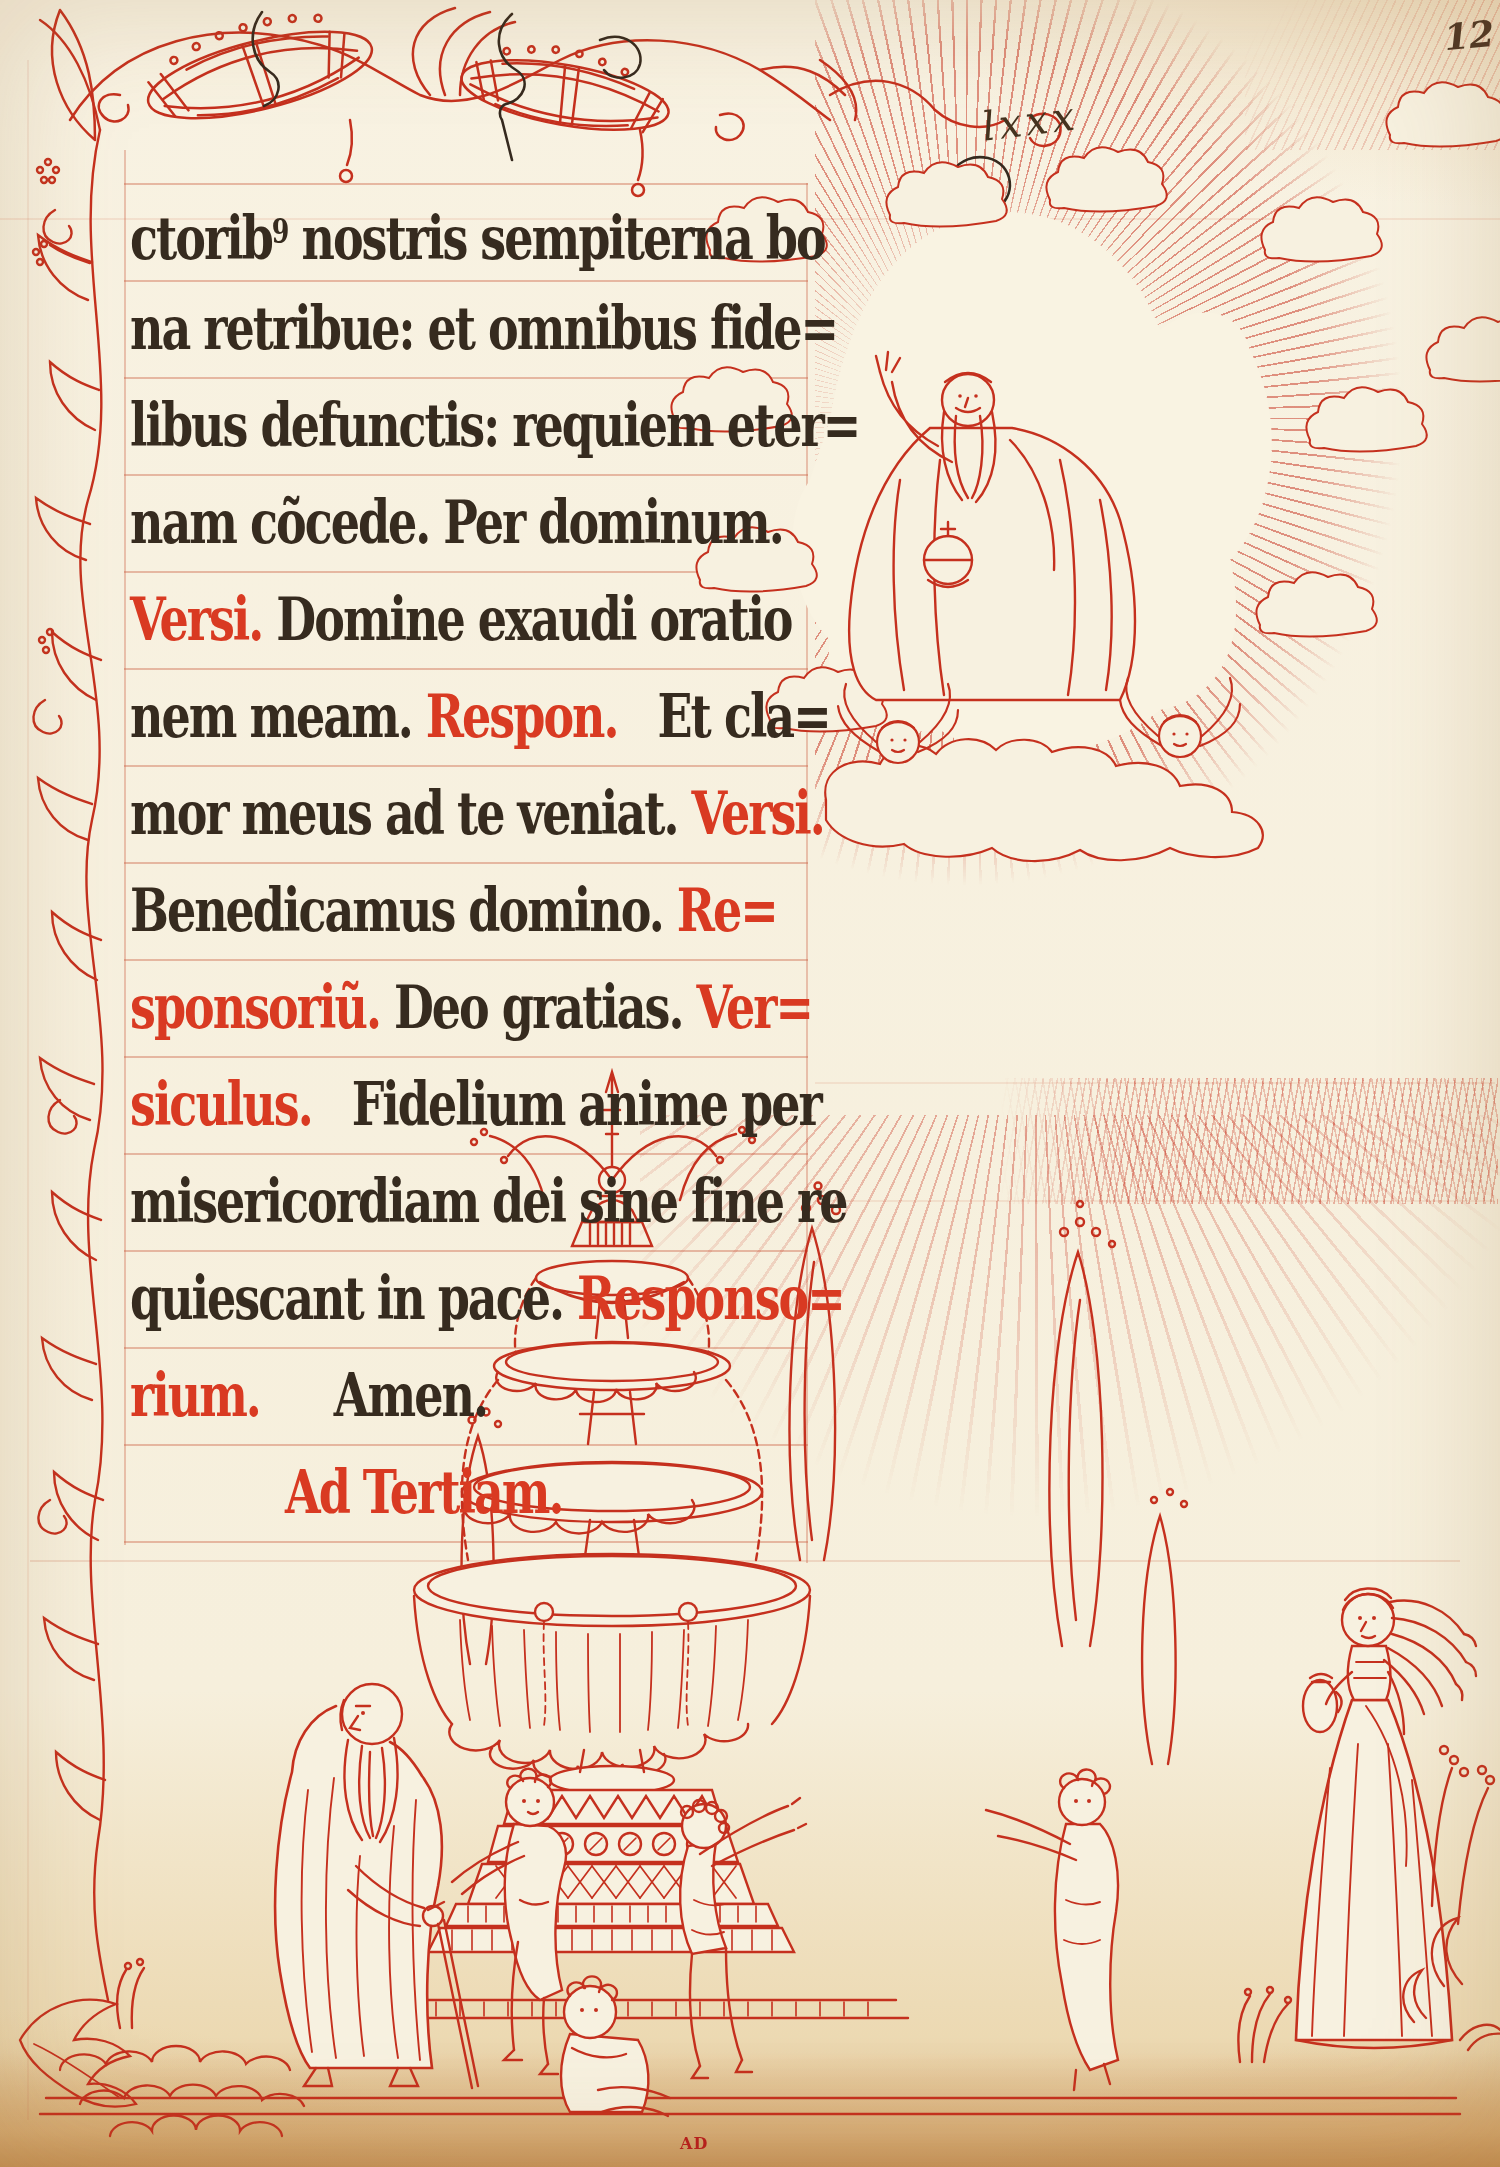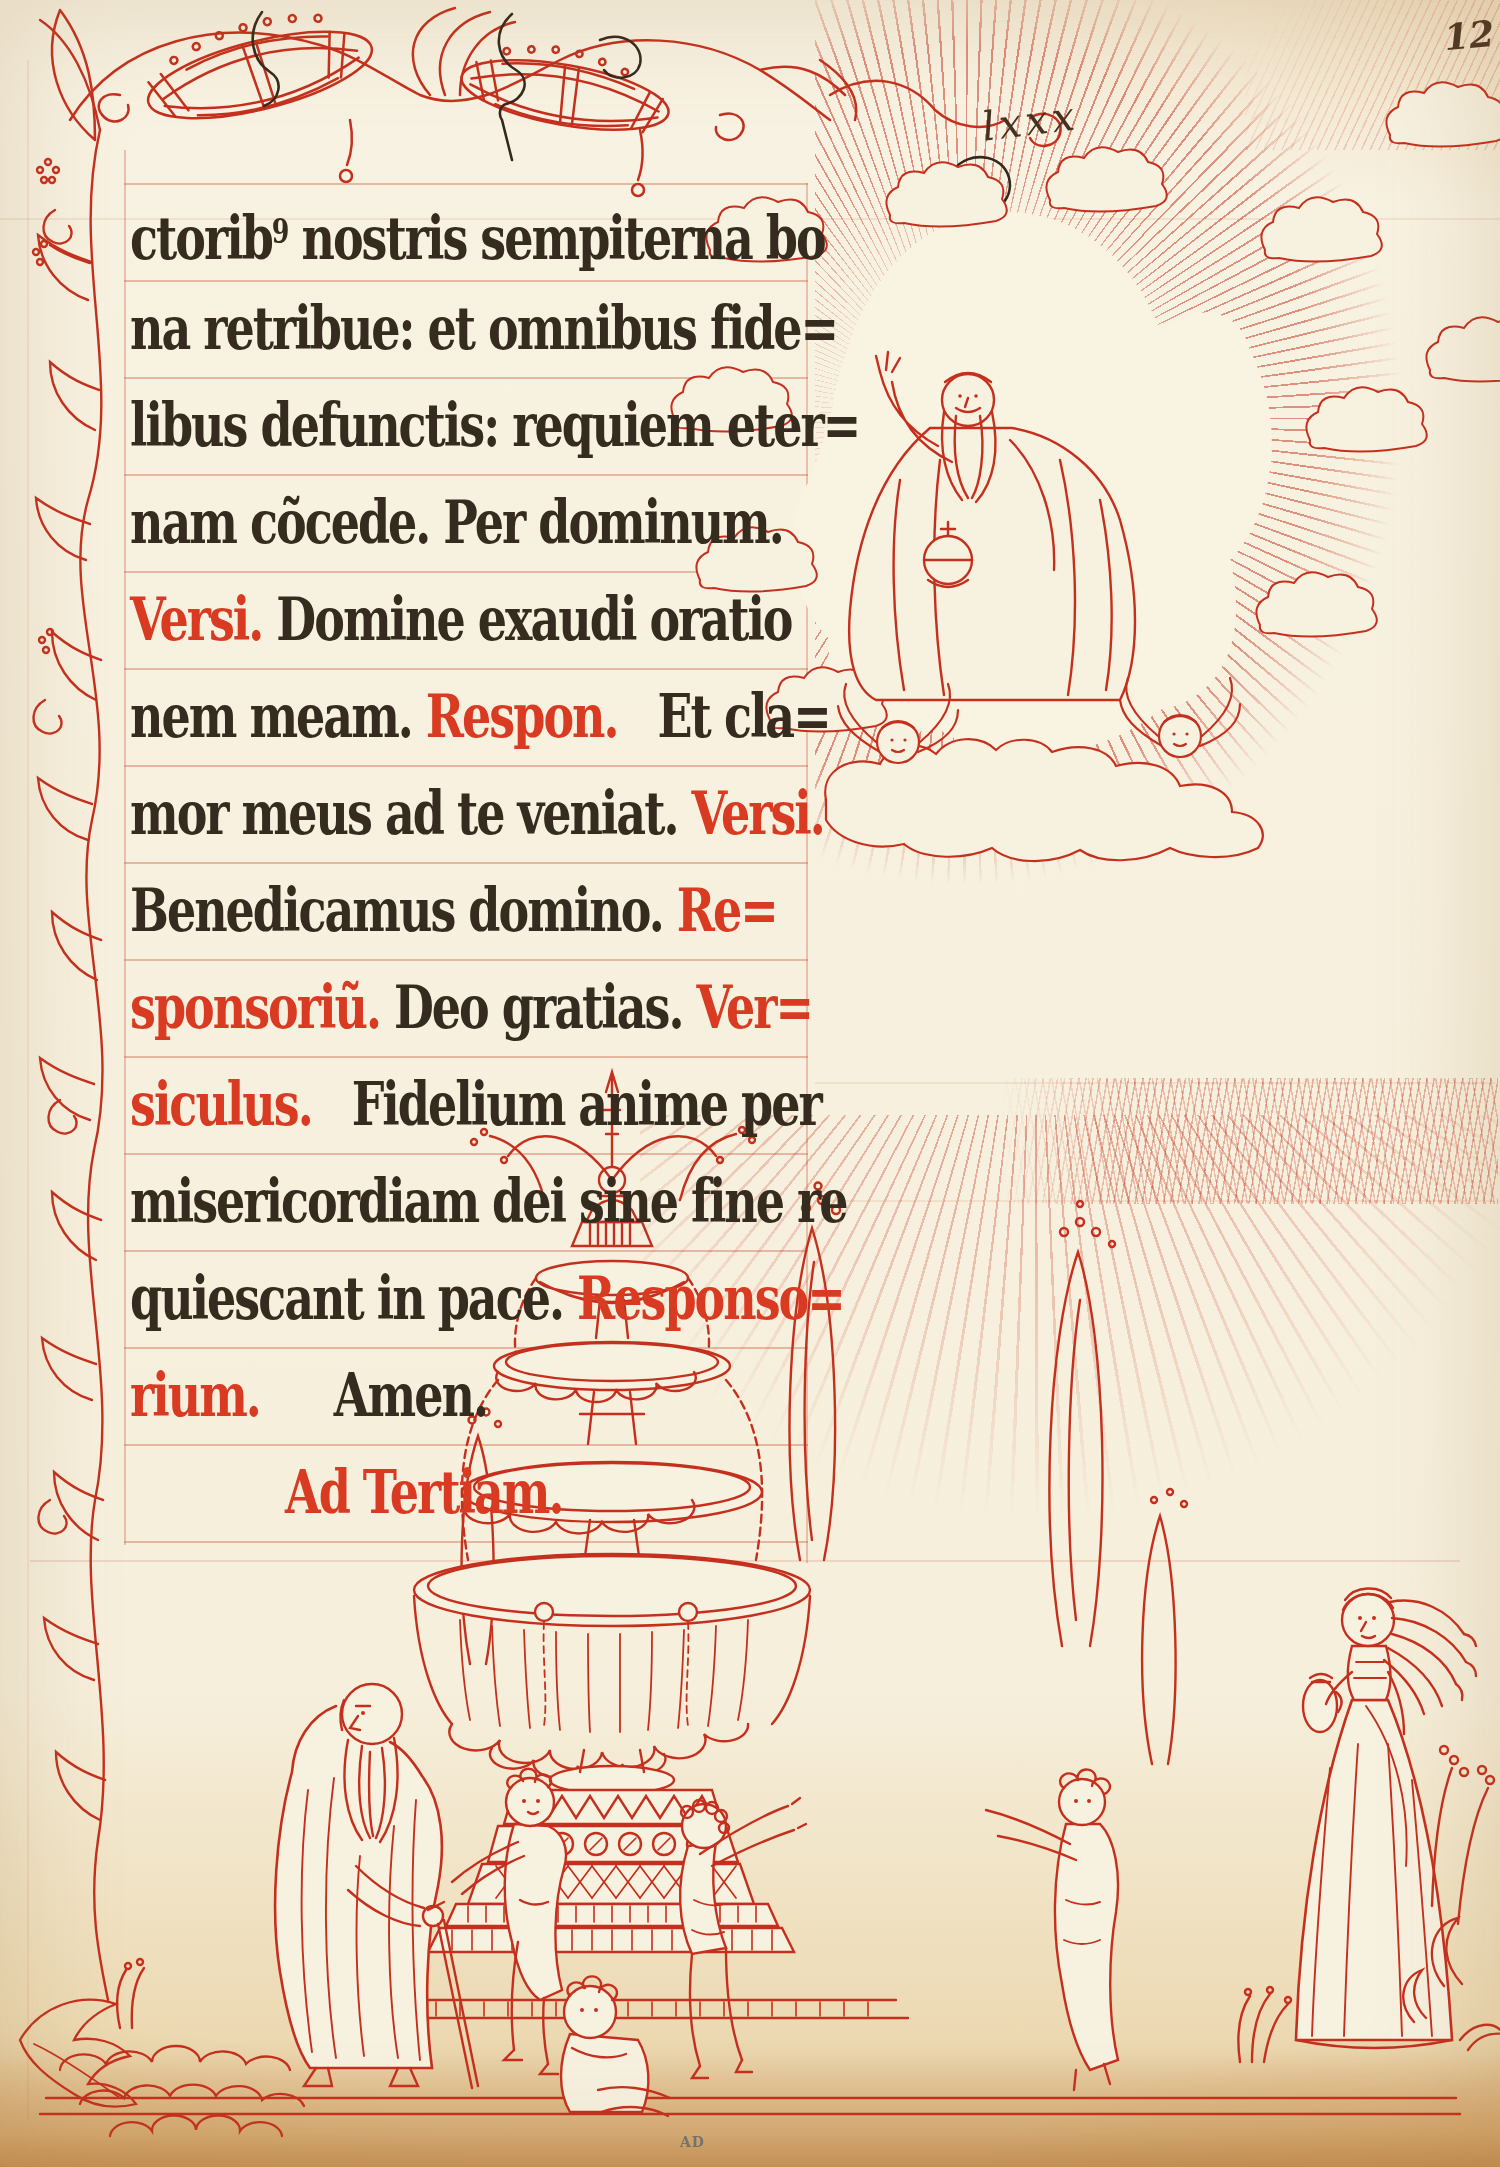--- a/index.html
+++ b/index.html
@@ -50,22 +50,22 @@
     font-family:"DejaVu Serif",serif;font-weight:bold;font-size:46px;line-height:97px;
     letter-spacing:-2px;transform:scaleY(1.3);transform-origin:0 50%;}
   .red{color:#d93a22}
   .blk{color:#362b1f}
   .sup{font-size:.55em;vertical-align:.5em}
 
   .folio{position:absolute;left:1444px;top:14px;z-index:4;font-style:italic;font-weight:bold;
     font-size:36px;color:#4c3524;transform:rotate(-5deg)}
   .quire{position:absolute;left:982px;top:98px;z-index:4;font-style:italic;font-size:40px;
     color:#45331f;letter-spacing:4px;transform:rotate(-7deg)}
-  .monogram{position:absolute;left:680px;top:2134px;z-index:4;font-weight:bold;font-size:14px;
-    color:#737373;letter-spacing:1px}
+  .monogram{position:absolute;left:680px;top:2134px;z-index:4;font-weight:bold;font-size:16px;
+    color:#b91c1c;letter-spacing:1px}
 </style>
 </head>
 <body>
 
 <div class="abs age-bottom"></div>
 <div class="abs rays-god"></div>
 <div class="abs rays-cherub"></div>
 <div class="abs hatch-band"></div>
 <div class="abs hatch-corner"></div>
 <div>

